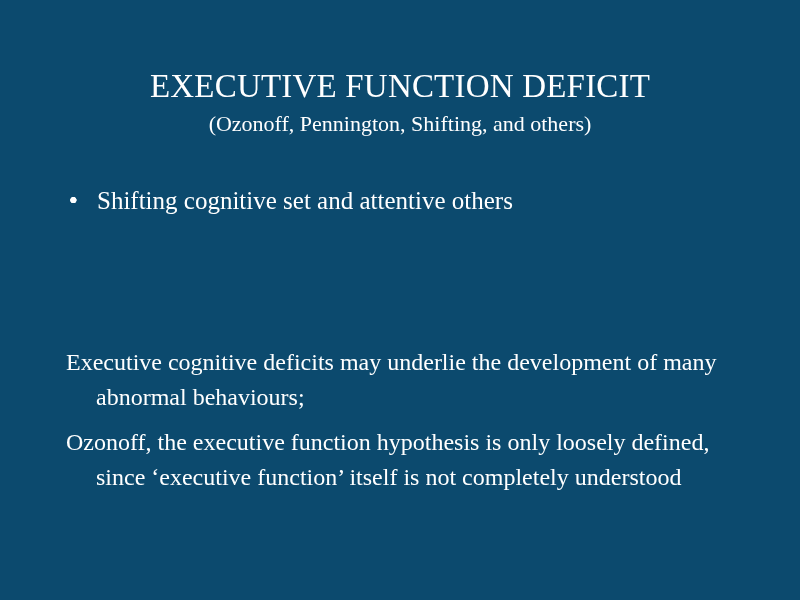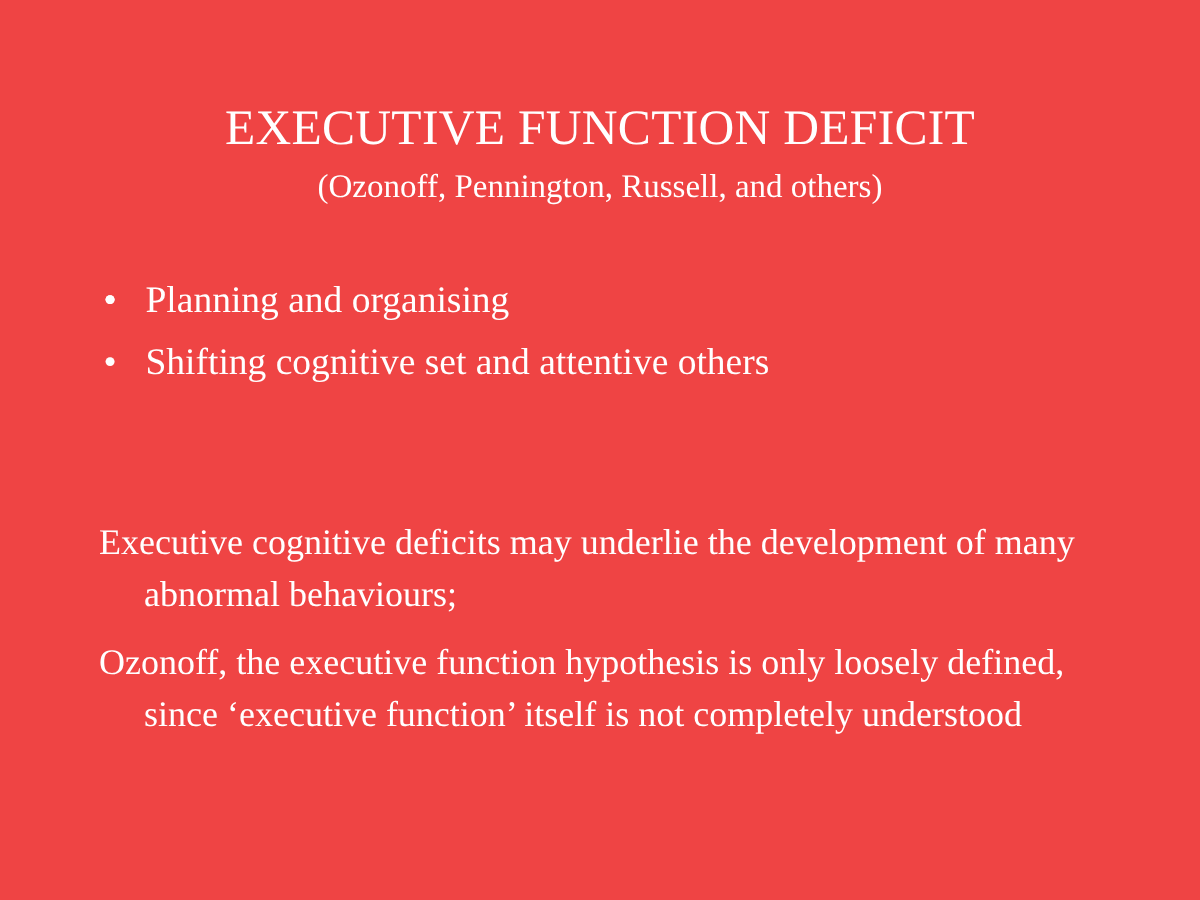--- a/index.html
+++ b/index.html
@@ -13,21 +13,21 @@
     height: 600px;
     overflow: hidden;
     font-family: "Liberation Serif", "DejaVu Serif", serif;
   }
 
   .slide {
     position: relative;
     box-sizing: border-box;
     width: 800px;
     height: 600px;
-    background: #ef4444;
+    background: #0c4a6e;
     color: #ffffff;
     overflow: hidden;
   }
 
   
   .title-block {
     position: absolute;
     left: 0;
     top: 66px;
     width: 800px;
@@ -98,30 +98,29 @@
     margin-bottom: 0;
   }
 </style>
 </head>
 <body>
 
 <div class="slide">
 
   <div class="title-block">
     <h1 class="slide-title">EXECUTIVE FUNCTION DEFICIT</h1>
-    <h2 class="slide-subtitle">(Ozonoff, Pennington, Russell, and others)</h2>
+    <h2 class="slide-subtitle">(Ozonoff, Pennington, Shifting, and others)</h2>
   </div>
 
   <ul class="bullet-list">
     <li class="bullet-item">
       <span class="bullet-dot">•</span>
     </li>
     <li class="bullet-item">
       <span class="bullet-dot">•</span>
-      <span class="bullet-text">Planning and organising</span>
     </li>
     <li class="bullet-item">
       <span class="bullet-dot">•</span>
       <span class="bullet-text">Shifting cognitive set and attentive others</span>
     </li>
   </ul>
 
   <div class="body-block">
     <p class="body-paragraph">Executive cognitive deficits may underlie the development of many abnormal behaviours;</p>
     <p class="body-paragraph">Ozonoff, the executive function hypothesis is only loosely defined, since ‘executive function’ itself is not completely understood</p>

